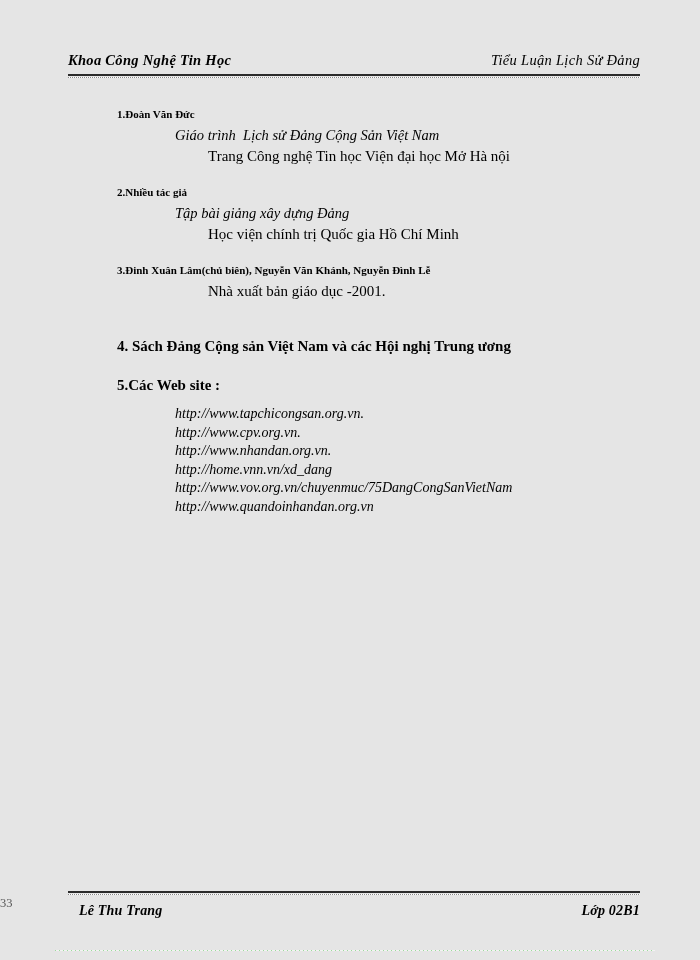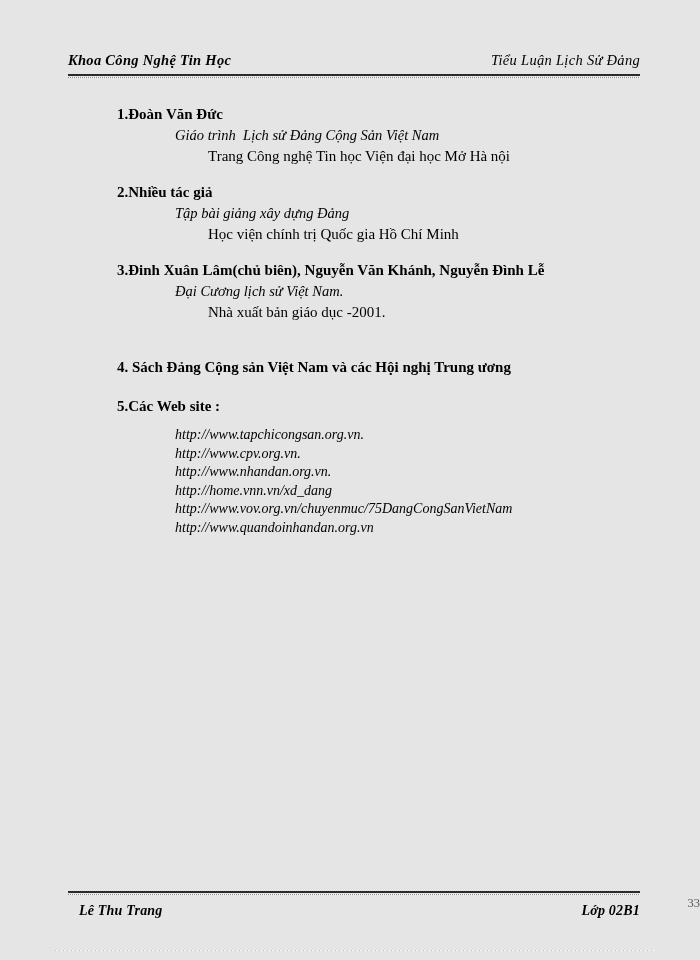--- a/index.html
+++ b/index.html
@@ -74,21 +74,21 @@
     left: 0;
     top: 104px;
     width: 700px;
   }
   .entry {
     margin-bottom: 15px;
   }
   .entry-heading {
     margin-left: 117px;
     font-weight: bold;
-    font-size: 15px;
+    font-size: 11px;
     line-height: 21px;
     white-space: nowrap;
   }
   .entry-title {
     margin-left: 175px;
     font-style: italic;
     font-size: 14.5px;
     line-height: 21px;
     white-space: pre;
   }
@@ -142,21 +142,21 @@
     width: 100%;
     height: 1px;
     background: repeating-linear-gradient(to right,
       #8a8a8a 0px, #8a8a8a 1px, #ffffff 1px, #ffffff 2px);
   }
   .page-number {
     position: absolute;
     left: 0;
     top: 896px;
     width: 700px;
-    text-align: right;
+    text-align: left;
     font-size: 12.5px;
     color: #555555;
   }
   .footer {
     position: absolute;
     left: 68px;
     top: 903px;
     width: 572px;
     height: 22px;
   }
@@ -217,21 +217,20 @@
     </div>
 
     <div class="entry">
       <div class="entry-heading">2.Nhiều tác giả</div>
       <div class="entry-title">Tập bài giảng xây dựng Đảng</div>
       <div class="entry-pub">Học viện chính trị Quốc gia Hồ Chí Minh</div>
     </div>
 
     <div class="entry">
       <div class="entry-heading">3.Đinh Xuân Lâm(chủ biên), Nguyễn Văn Khánh, Nguyễn Đình Lễ</div>
-      <div class="entry-title">Đại Cương lịch sử Việt Nam.</div>
       <div class="entry-pub">Nhà xuất bản giáo dục -2001.</div>
     </div>
 
     <div class="spacer-4"></div>
 
     <div class="entry-standalone">4. Sách Đảng Cộng sản Việt Nam và các Hội nghị Trung ương</div>
 
     <div class="spacer-5"></div>
 
     <div class="entry-standalone">5.Các Web site :</div>

